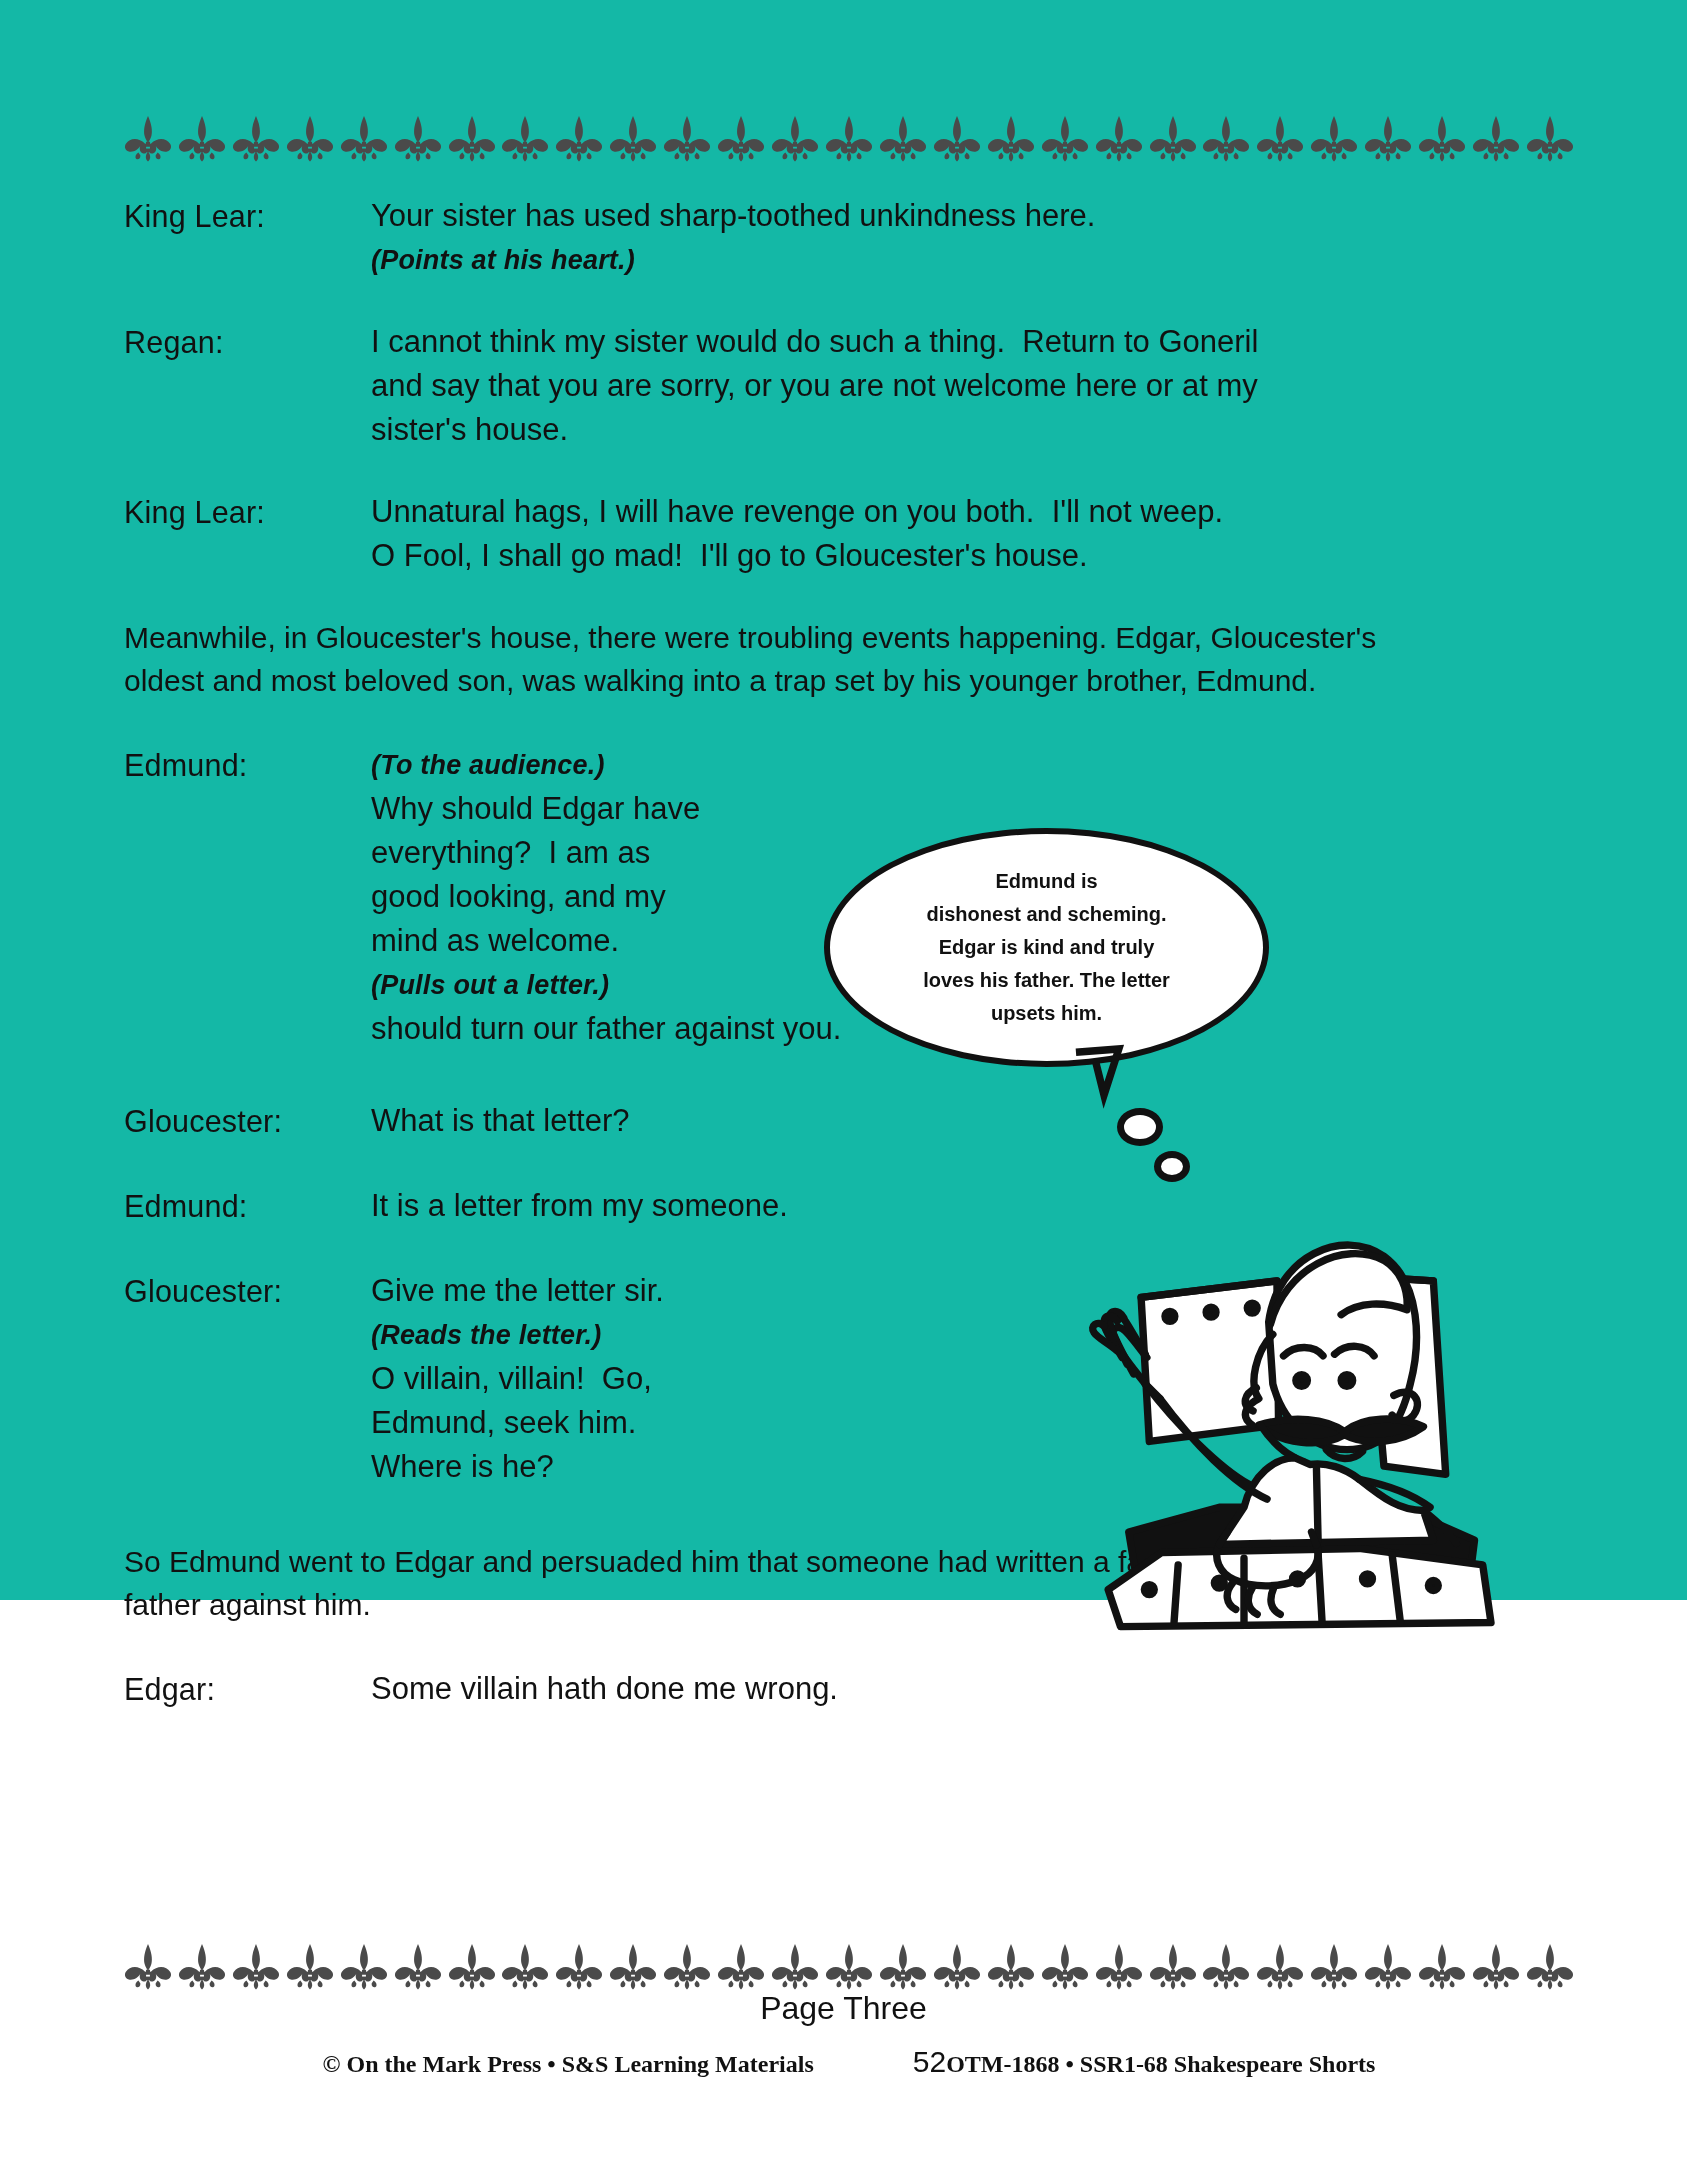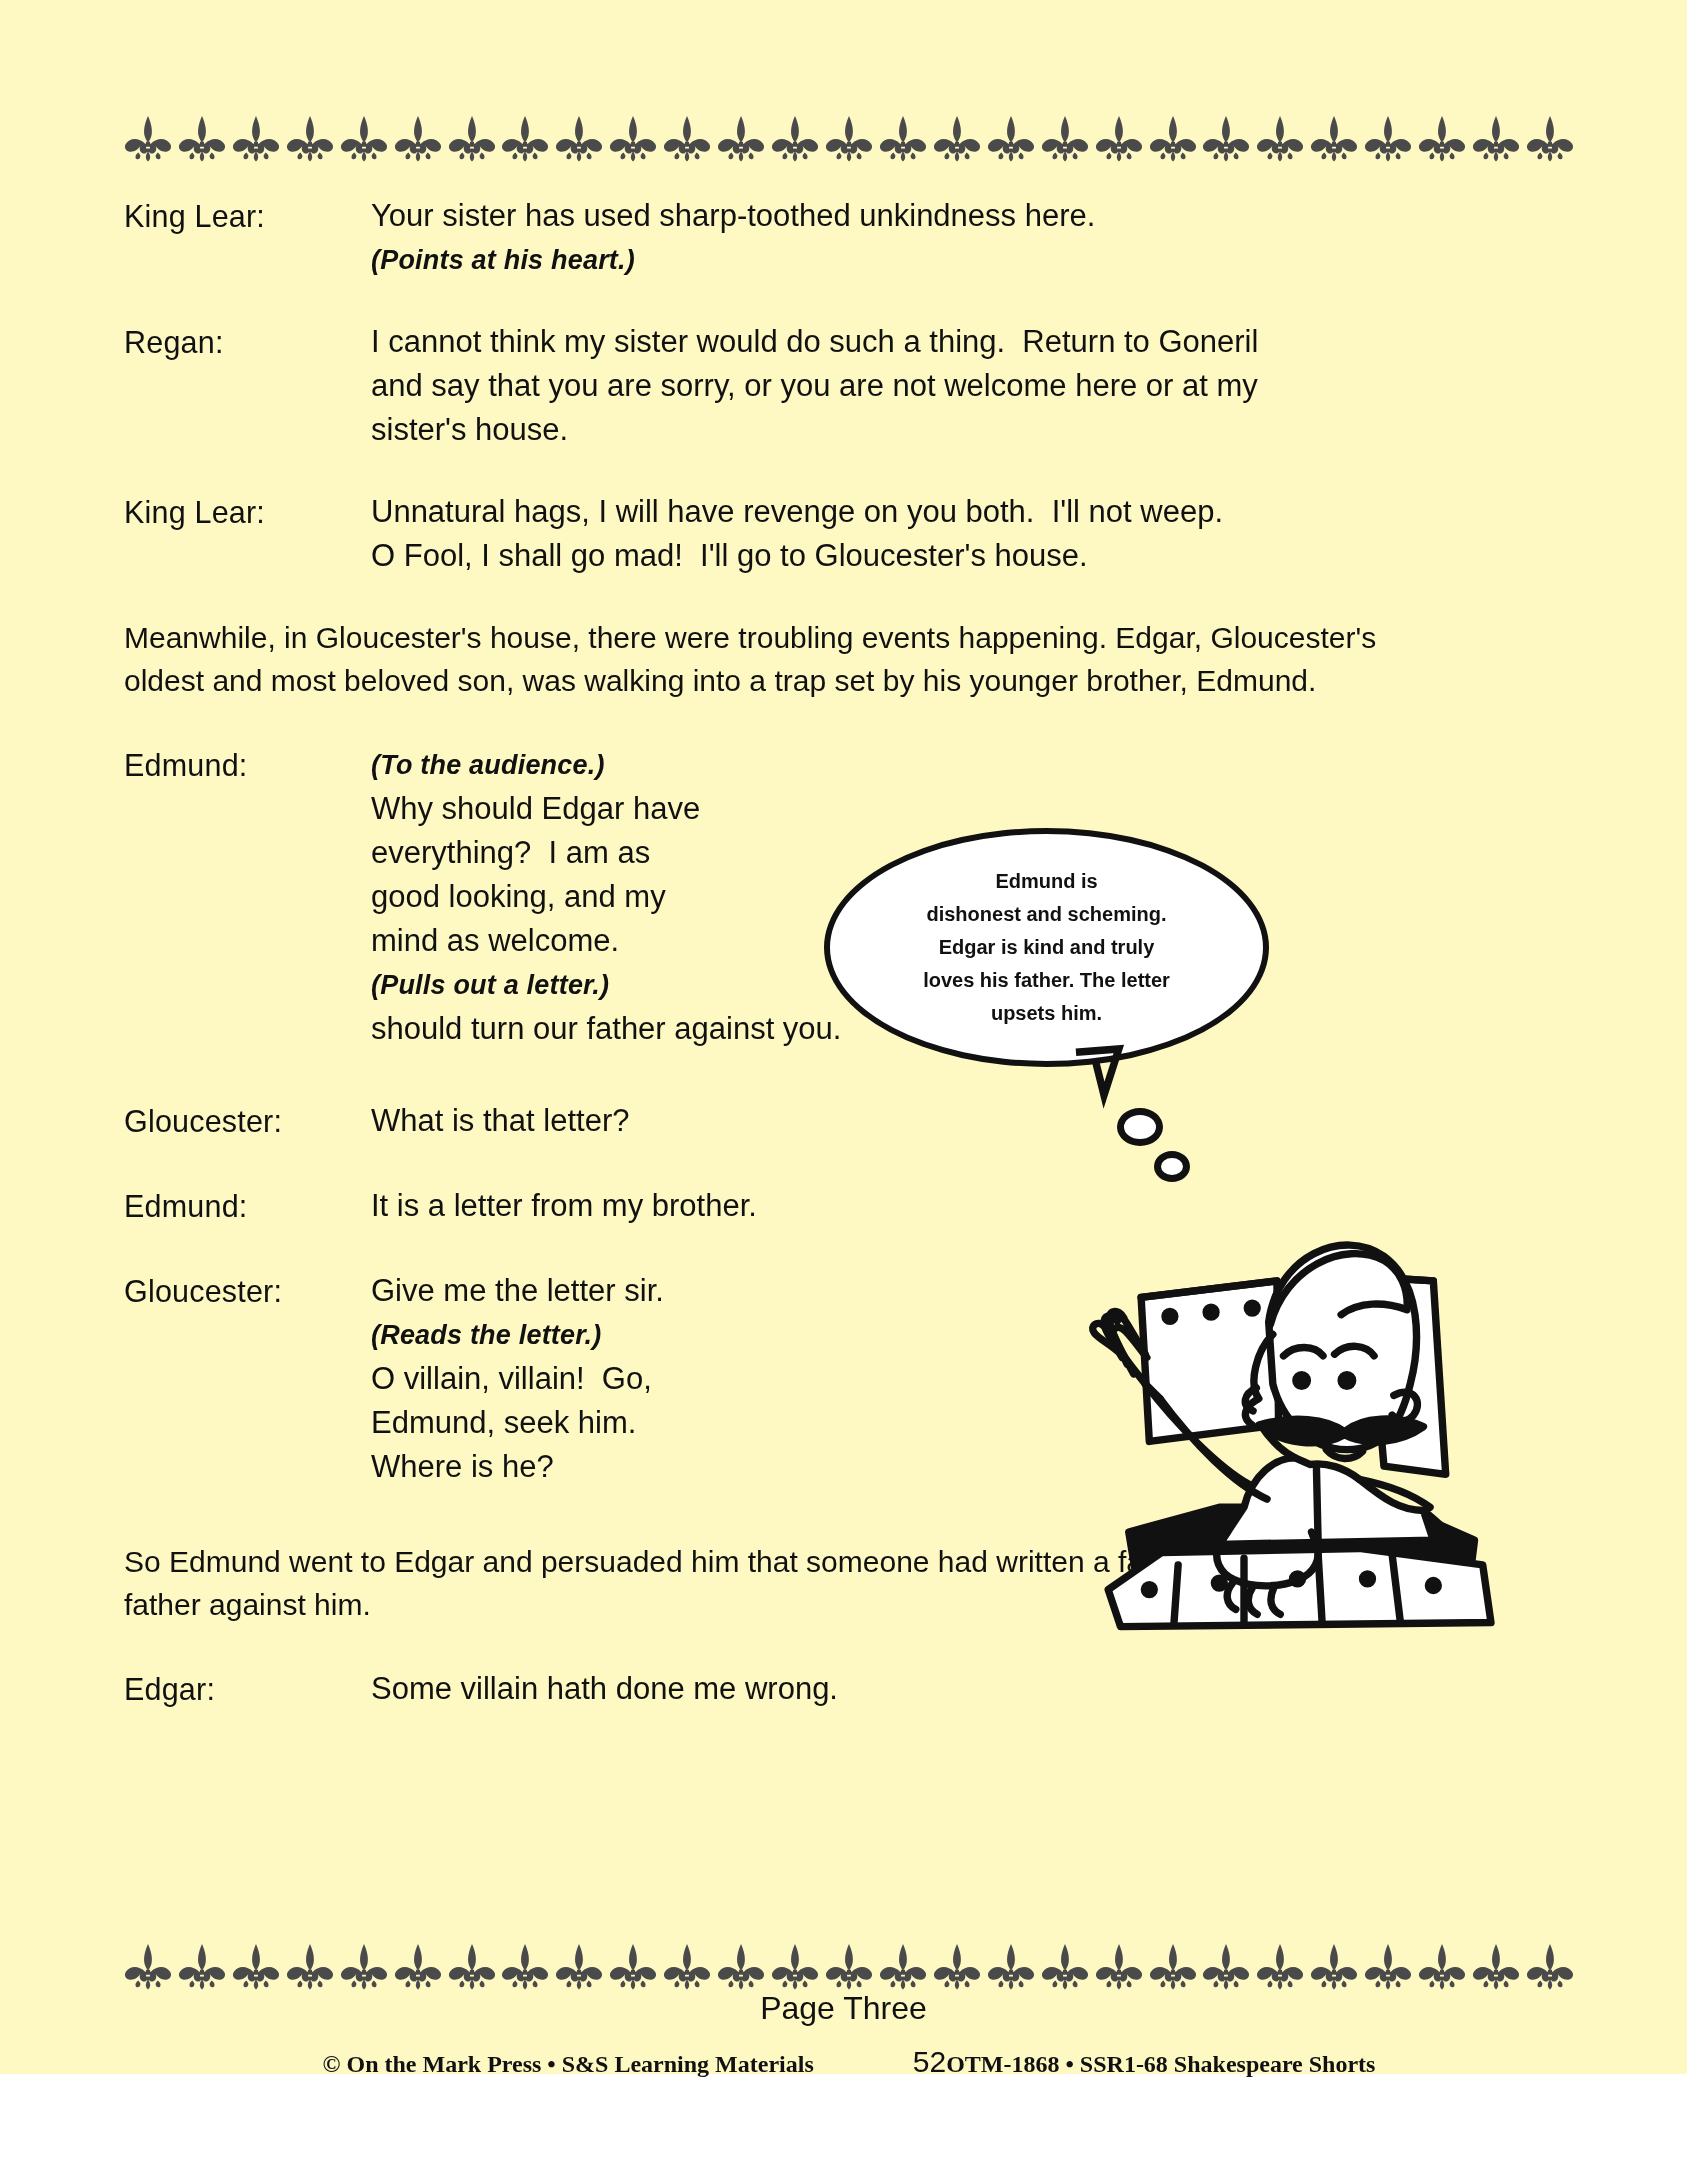--- a/index.html
+++ b/index.html
@@ -13,22 +13,22 @@
     position: relative;
     font-family: "Liberation Sans", sans-serif;
     color: #111111;
     overflow: hidden;
   }
 
   .page {
     position: absolute;
     left: 0; top: 0;
     width: 1687px;
-    height: 2074px;
-    background: #fef9c3;
+    height: 1600px;
+    background: #14b8a6;
     text-decoration: underline;
   }
 
   
   .border-strip {
     position: absolute;
     left: 124px;
     width: 1450px;
     height: 51px;
     display: flex;
@@ -599,21 +599,21 @@
         </div>
         <div class="row narrow" style="margin-bottom: 41px;">
           <div class="speaker">Gloucester:</div>
           <div class="lines">
             <span class="ln">What is that letter?</span>
           </div>
         </div>
         <div class="row narrow" style="margin-bottom: 41px;">
           <div class="speaker">Edmund:</div>
           <div class="lines">
-            <span class="ln">It is a letter from my brother.</span>
+            <span class="ln">It is a letter from my someone.</span>
           </div>
         </div>
         <div class="row narrow" style="margin-bottom: 51px;">
           <div class="speaker">Gloucester:</div>
           <div class="lines">
             <span class="ln">Give me the letter sir.</span>
             <span class="ln stage">(Reads the letter.)</span>
             <span class="ln">O villain, villain!  Go,</span>
             <span class="ln">Edmund, seek him.</span>
             <span class="ln">Where is he?</span>

